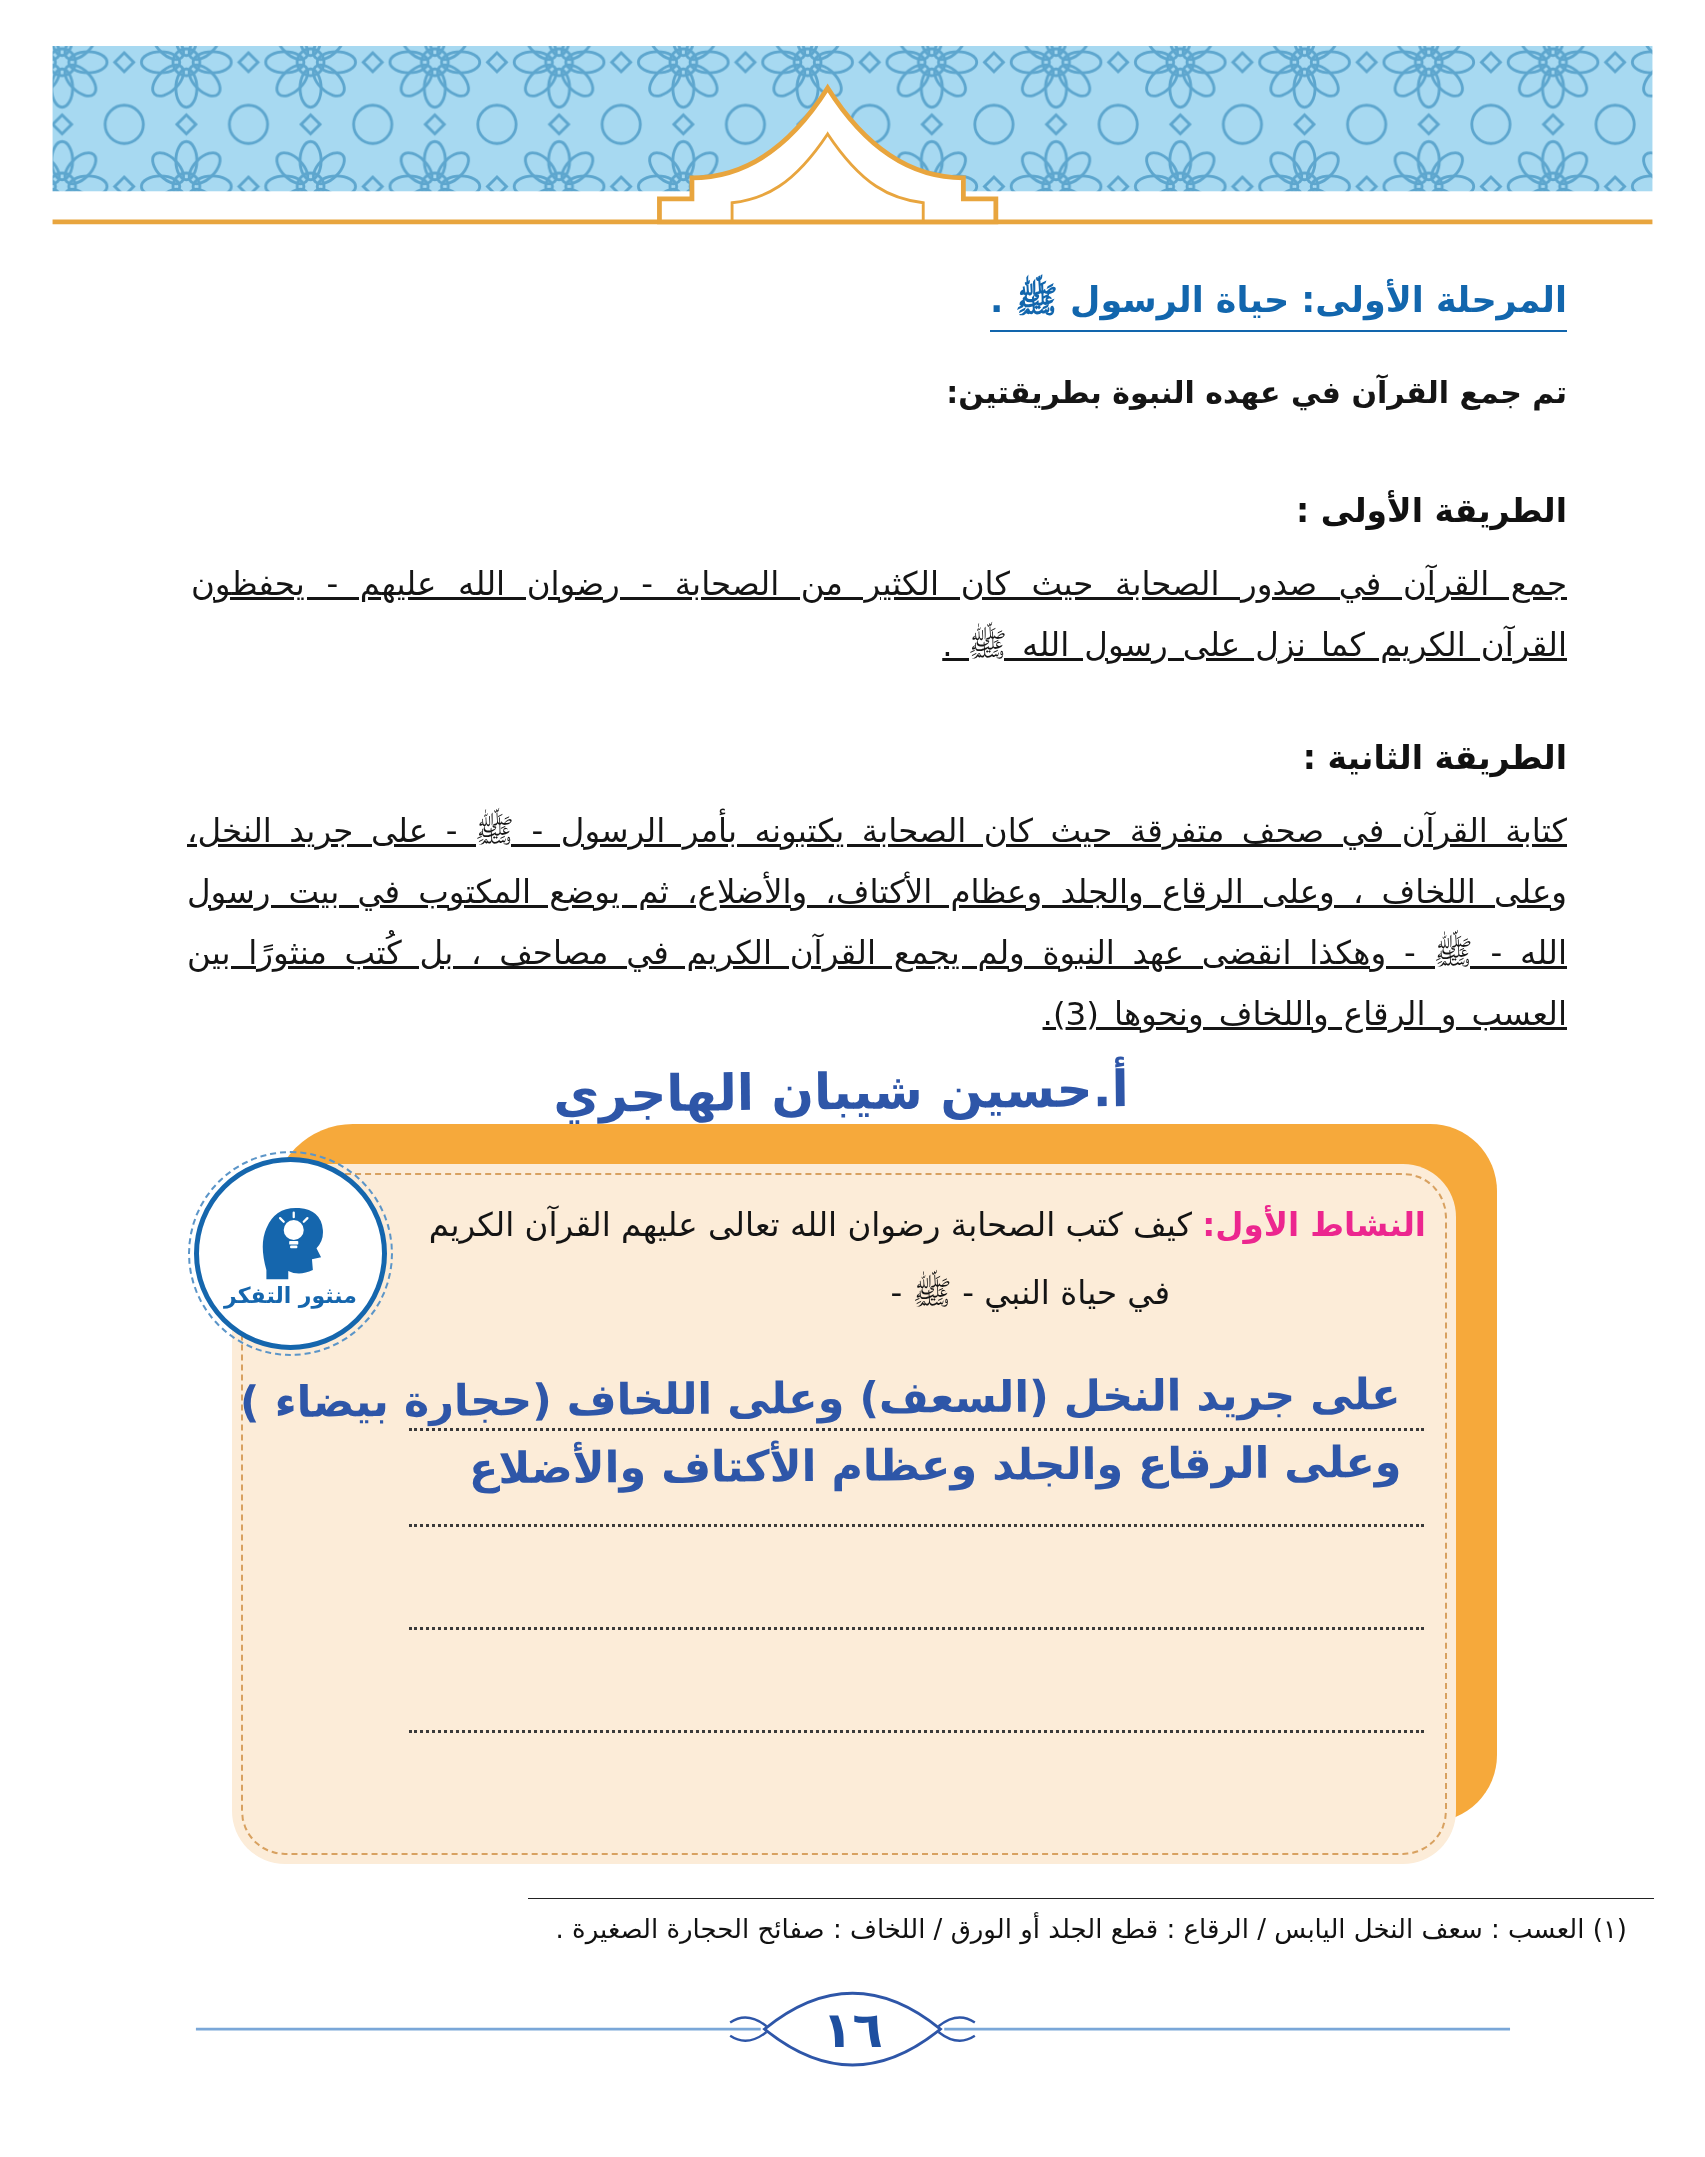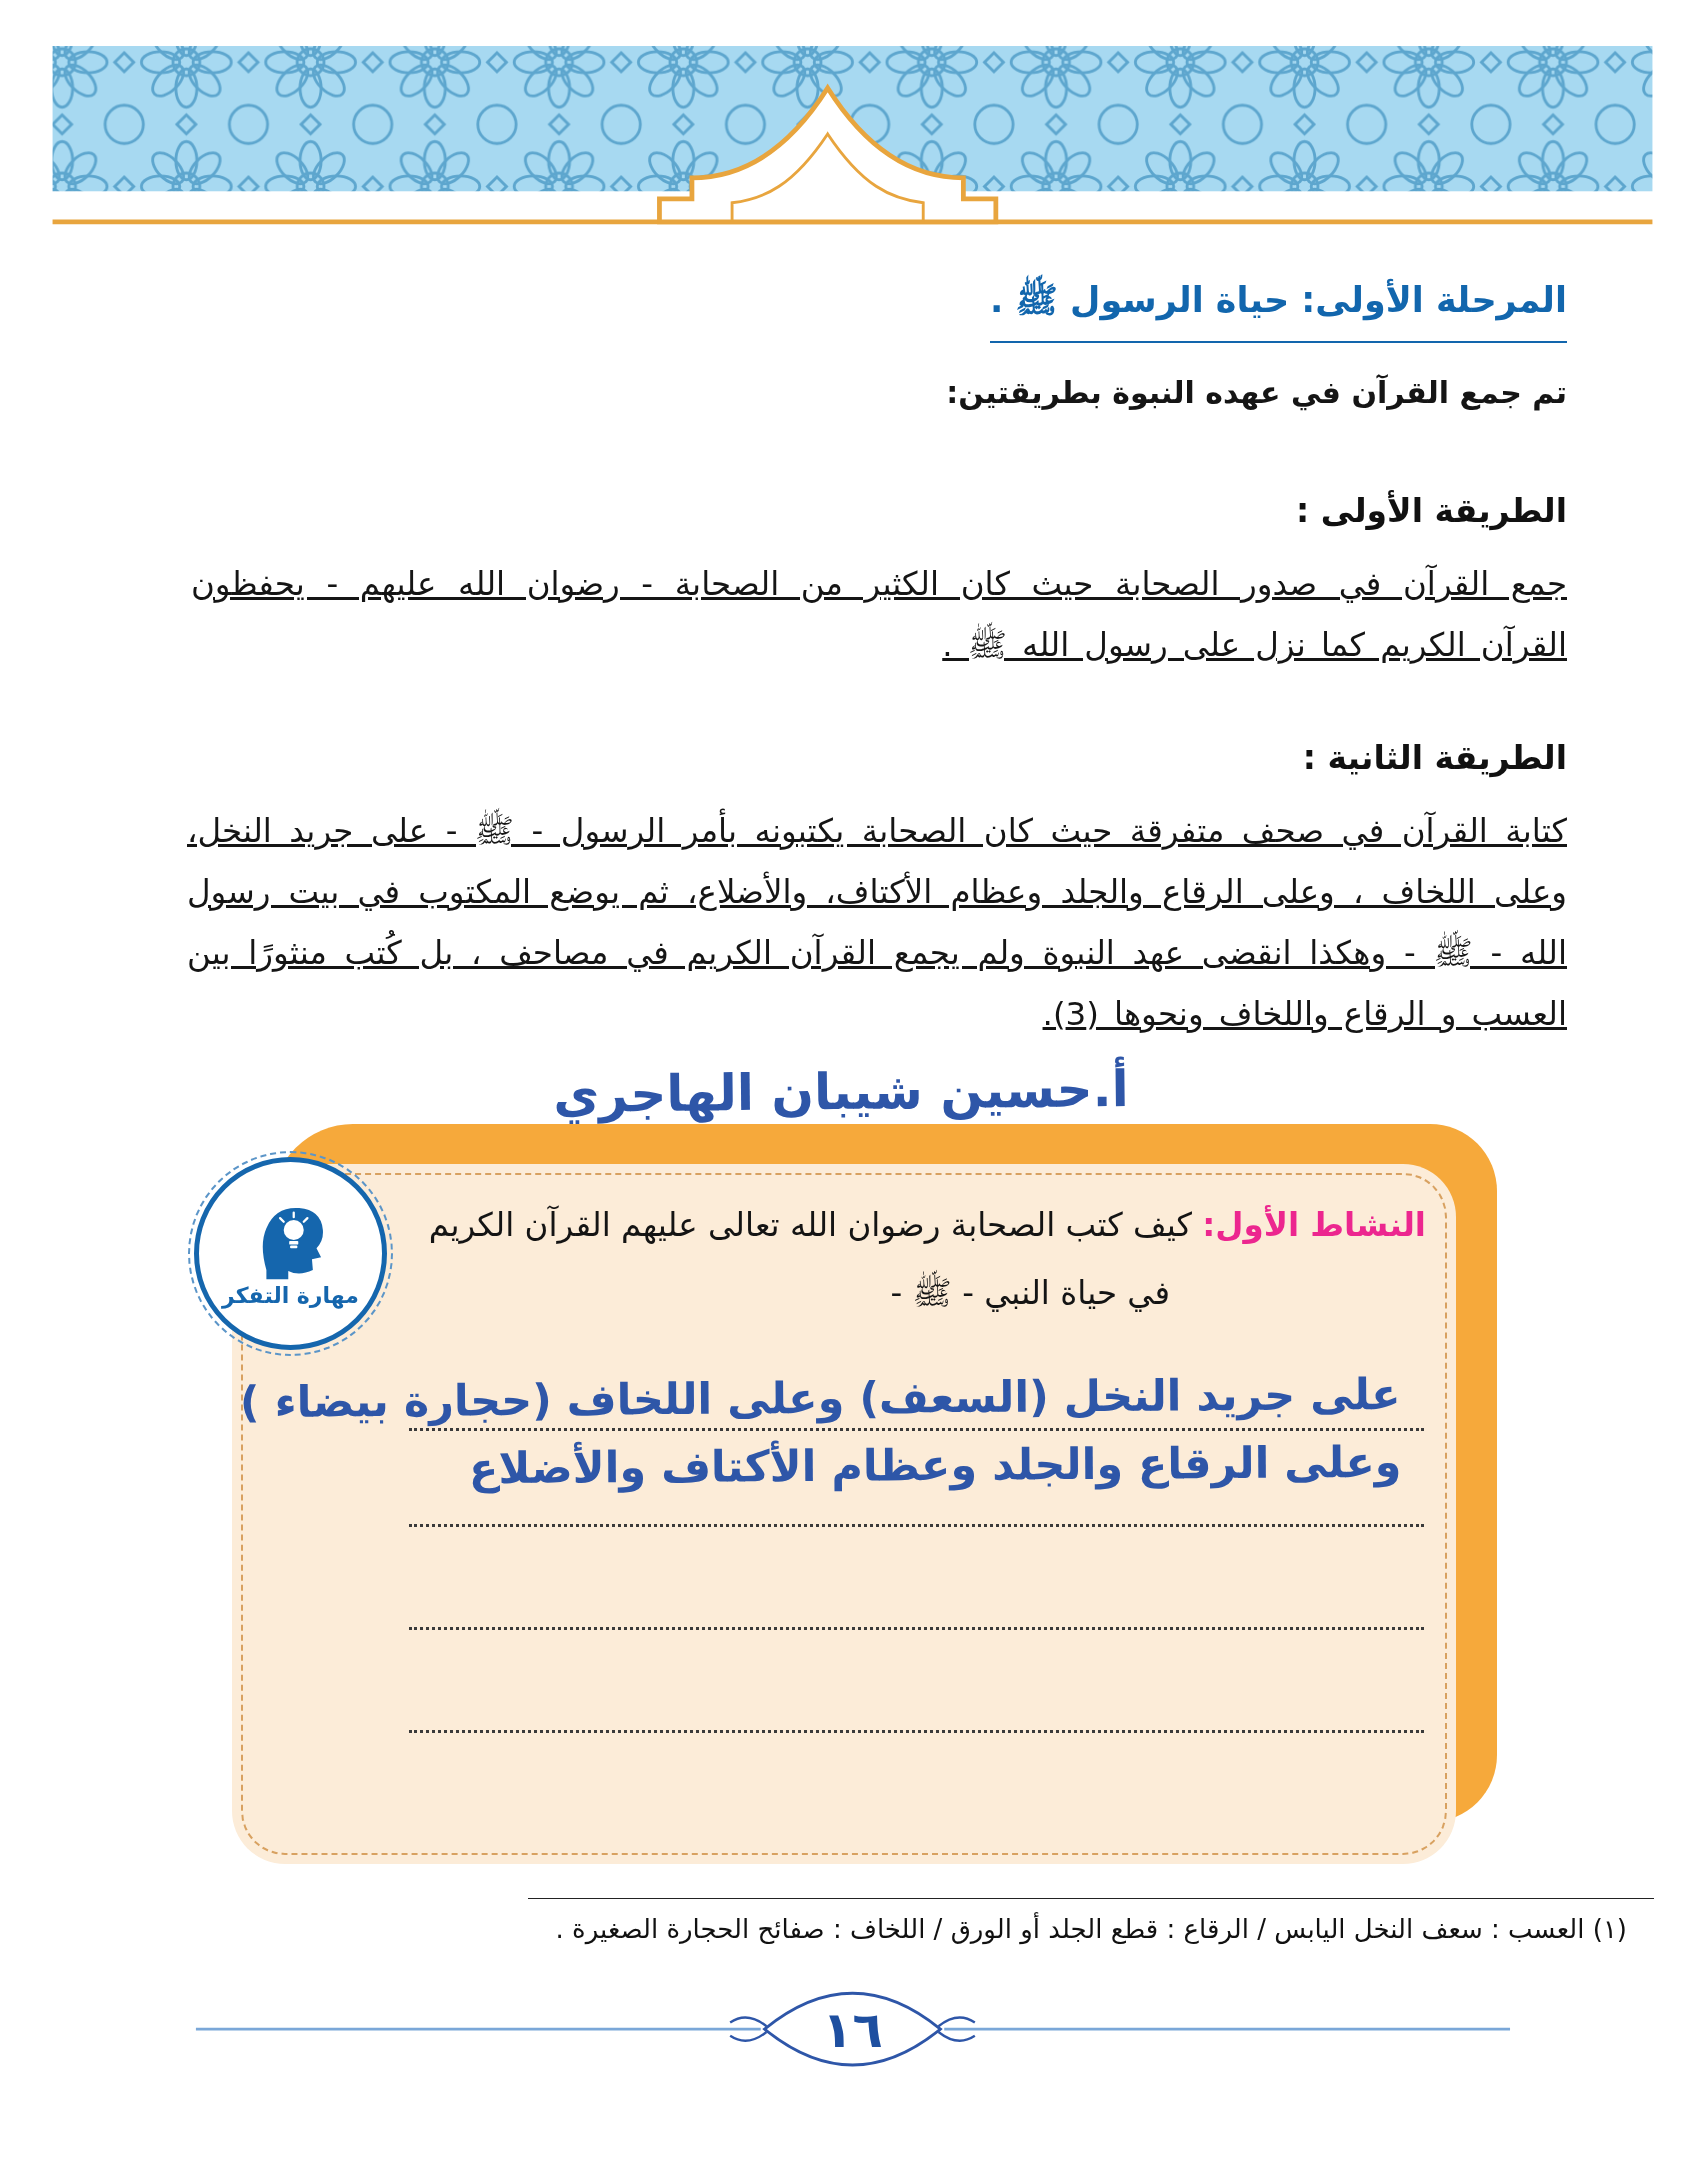--- a/index.html
+++ b/index.html
@@ -7,21 +7,21 @@
   body { font-family:"DejaVu Sans", sans-serif; }
   .page {
     position:relative; width:1705px; height:2157px;
     background:#ffffff; overflow:hidden; direction:rtl; margin:0 auto;
   }
   .abs { position:absolute; }
 
   
   .stage-title {
     color:#1266ad; font-weight:bold; font-size:35px;
-    border-bottom:2.9px solid #1266ad; padding-bottom:11px; display:inline-block;
+    border-bottom:2.9px solid #1266ad; padding-bottom:0; display:inline-block;
   }
   .intro-text { color:#151515; font-size:30px;font-weight:bold; }
   .method-title { color:#111; font-weight:bold; font-size:33px; }
   .para {
     color:#151515; font-size:32.5px; line-height:61px;
     text-align:justify; word-spacing:4.8px;text-decoration:underline;
   }
   .signature {
     color:#2e56a8; font-weight:bold; font-size:50px;
     text-align:center; transform:rotate(-0.6deg); z-index:6;
@@ -122,21 +122,21 @@
         <circle cx="48" cy="34" r="11"></circle>
         <rect x="43" y="46" width="10" height="4" rx="1"></rect>
         <rect x="44" y="51" width="8" height="3" rx="1"></rect>
       </g>
       <g stroke="#ffffff" stroke-width="2.5" stroke-linecap="round">
         <line x1="48" y1="15" x2="48" y2="20"></line>
         <line x1="33" y1="21" x2="37" y2="25"></line>
         <line x1="63" y1="21" x2="59" y2="25"></line>
       </g>
     </svg>
-    <div class="badge-label">مهارة التفكر</div>
+    <div class="badge-label">منثور التفكر</div>
   </div>
 
   <div class="abs act-line" style="top:1206px; right:279px;">
     <span class="act-label">النشاط الأول:</span>
     <span>كيف كتب الصحابة رضوان الله تعالى عليهم القرآن الكريم</span>
   </div>
   <div class="abs act-line" style="top:1273px; right:535px;margin-left:24px;">في حياة النبي - ﷺ -</div>
 
   <div class="abs hand-answer" style="top:1373px; right:304px;">على جريد النخل (السعف) وعلى اللخاف (حجارة بيضاء )</div>
   <div class="abs dotted-line" style="top:1428px; left:409px; width:1015px;"></div>

